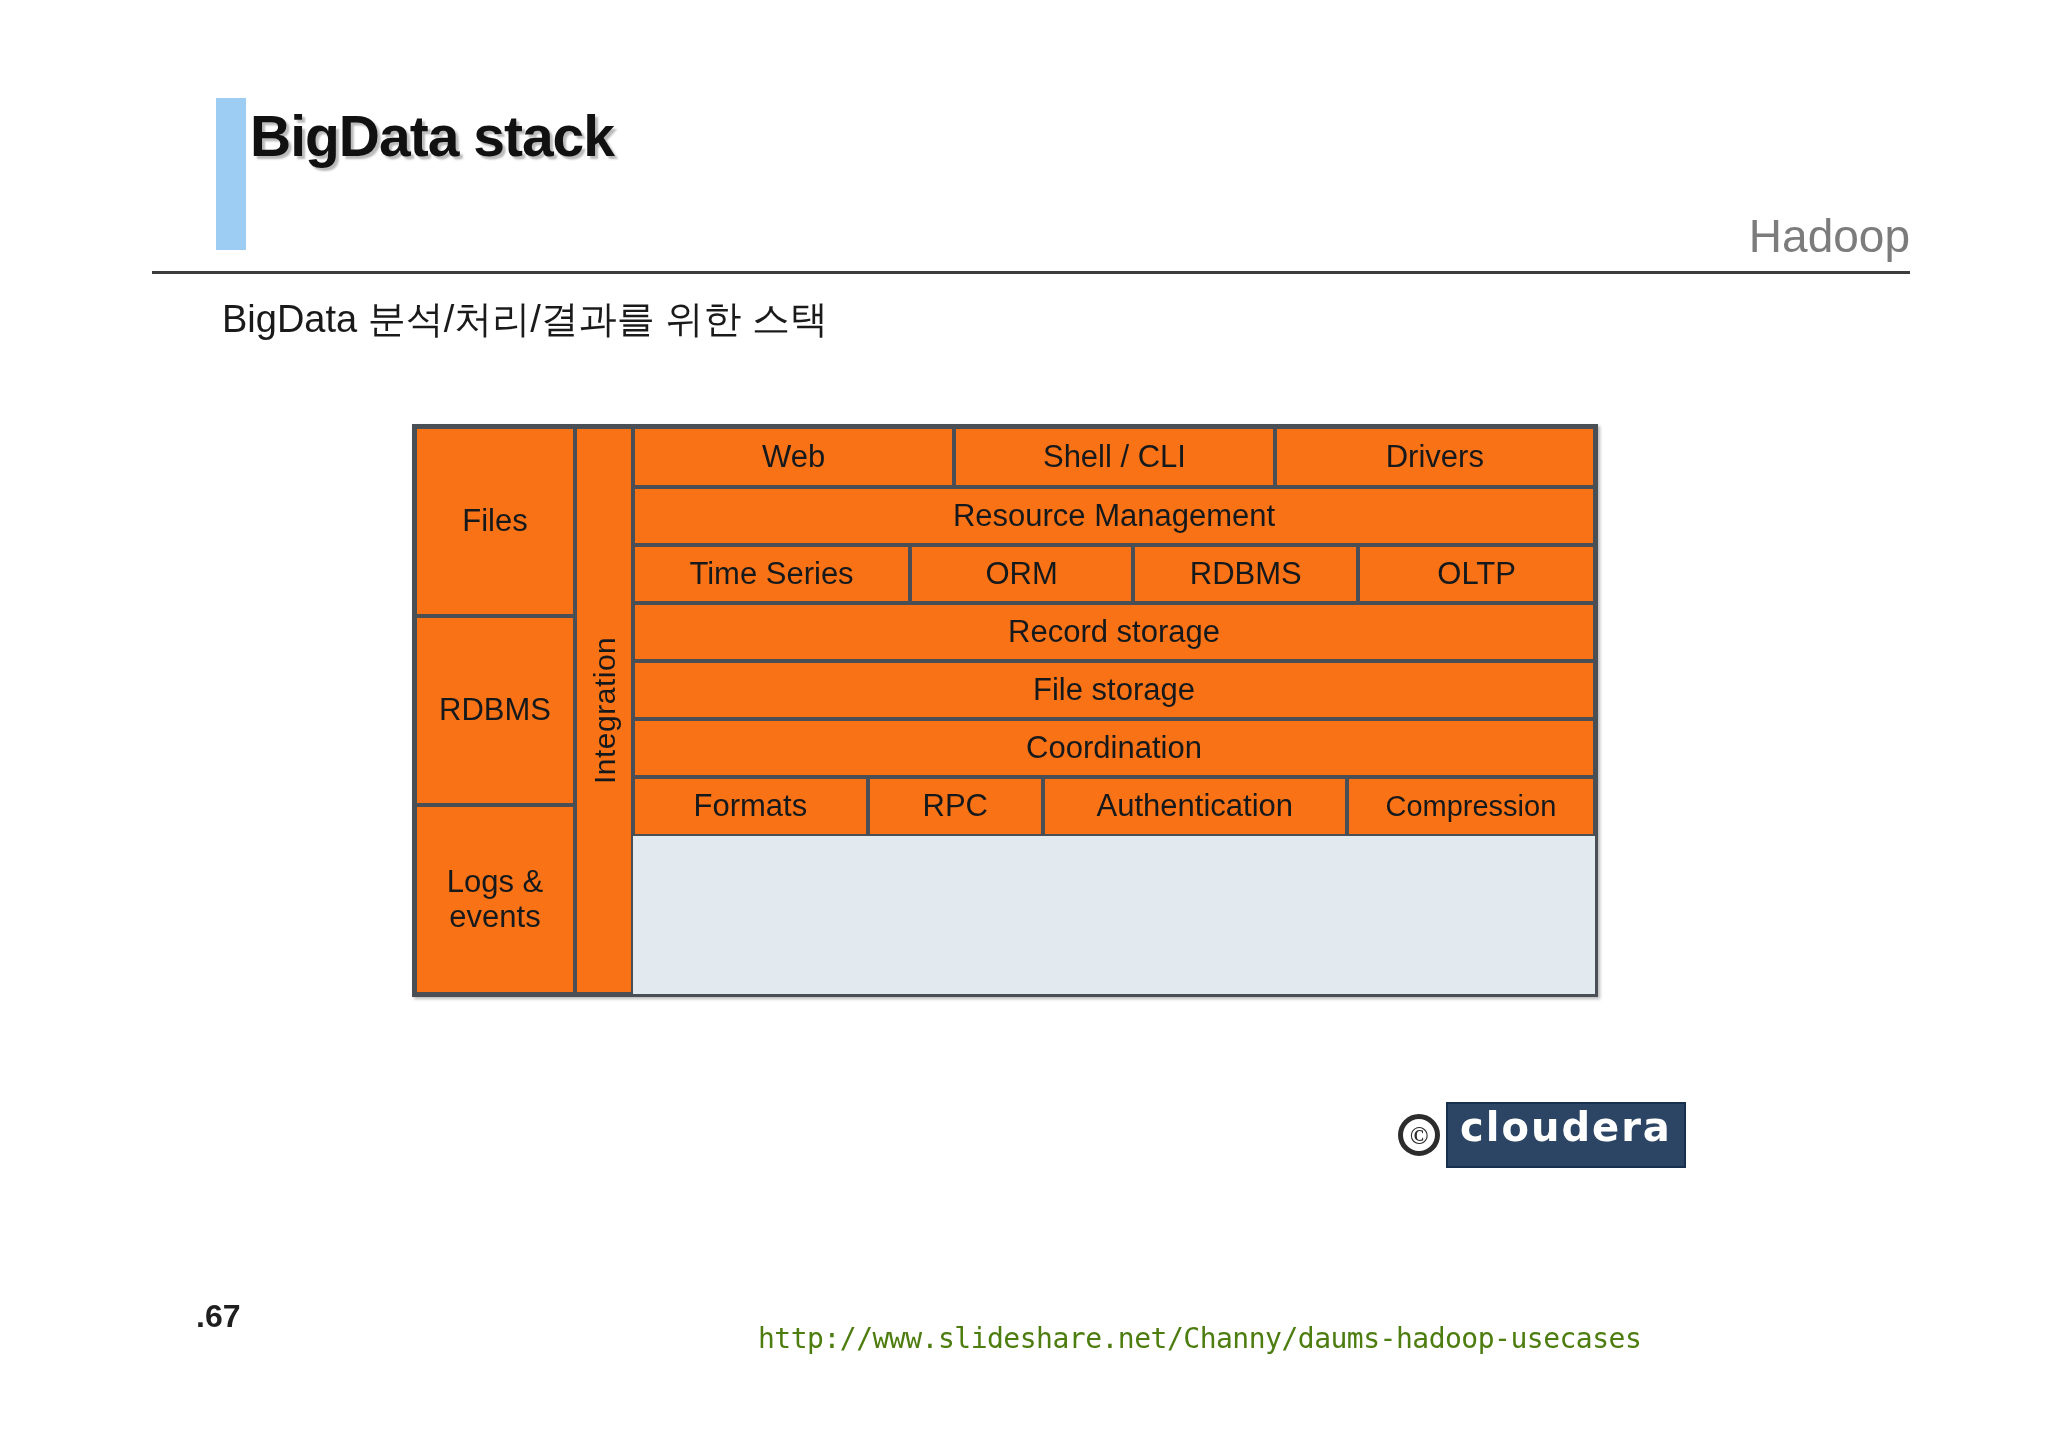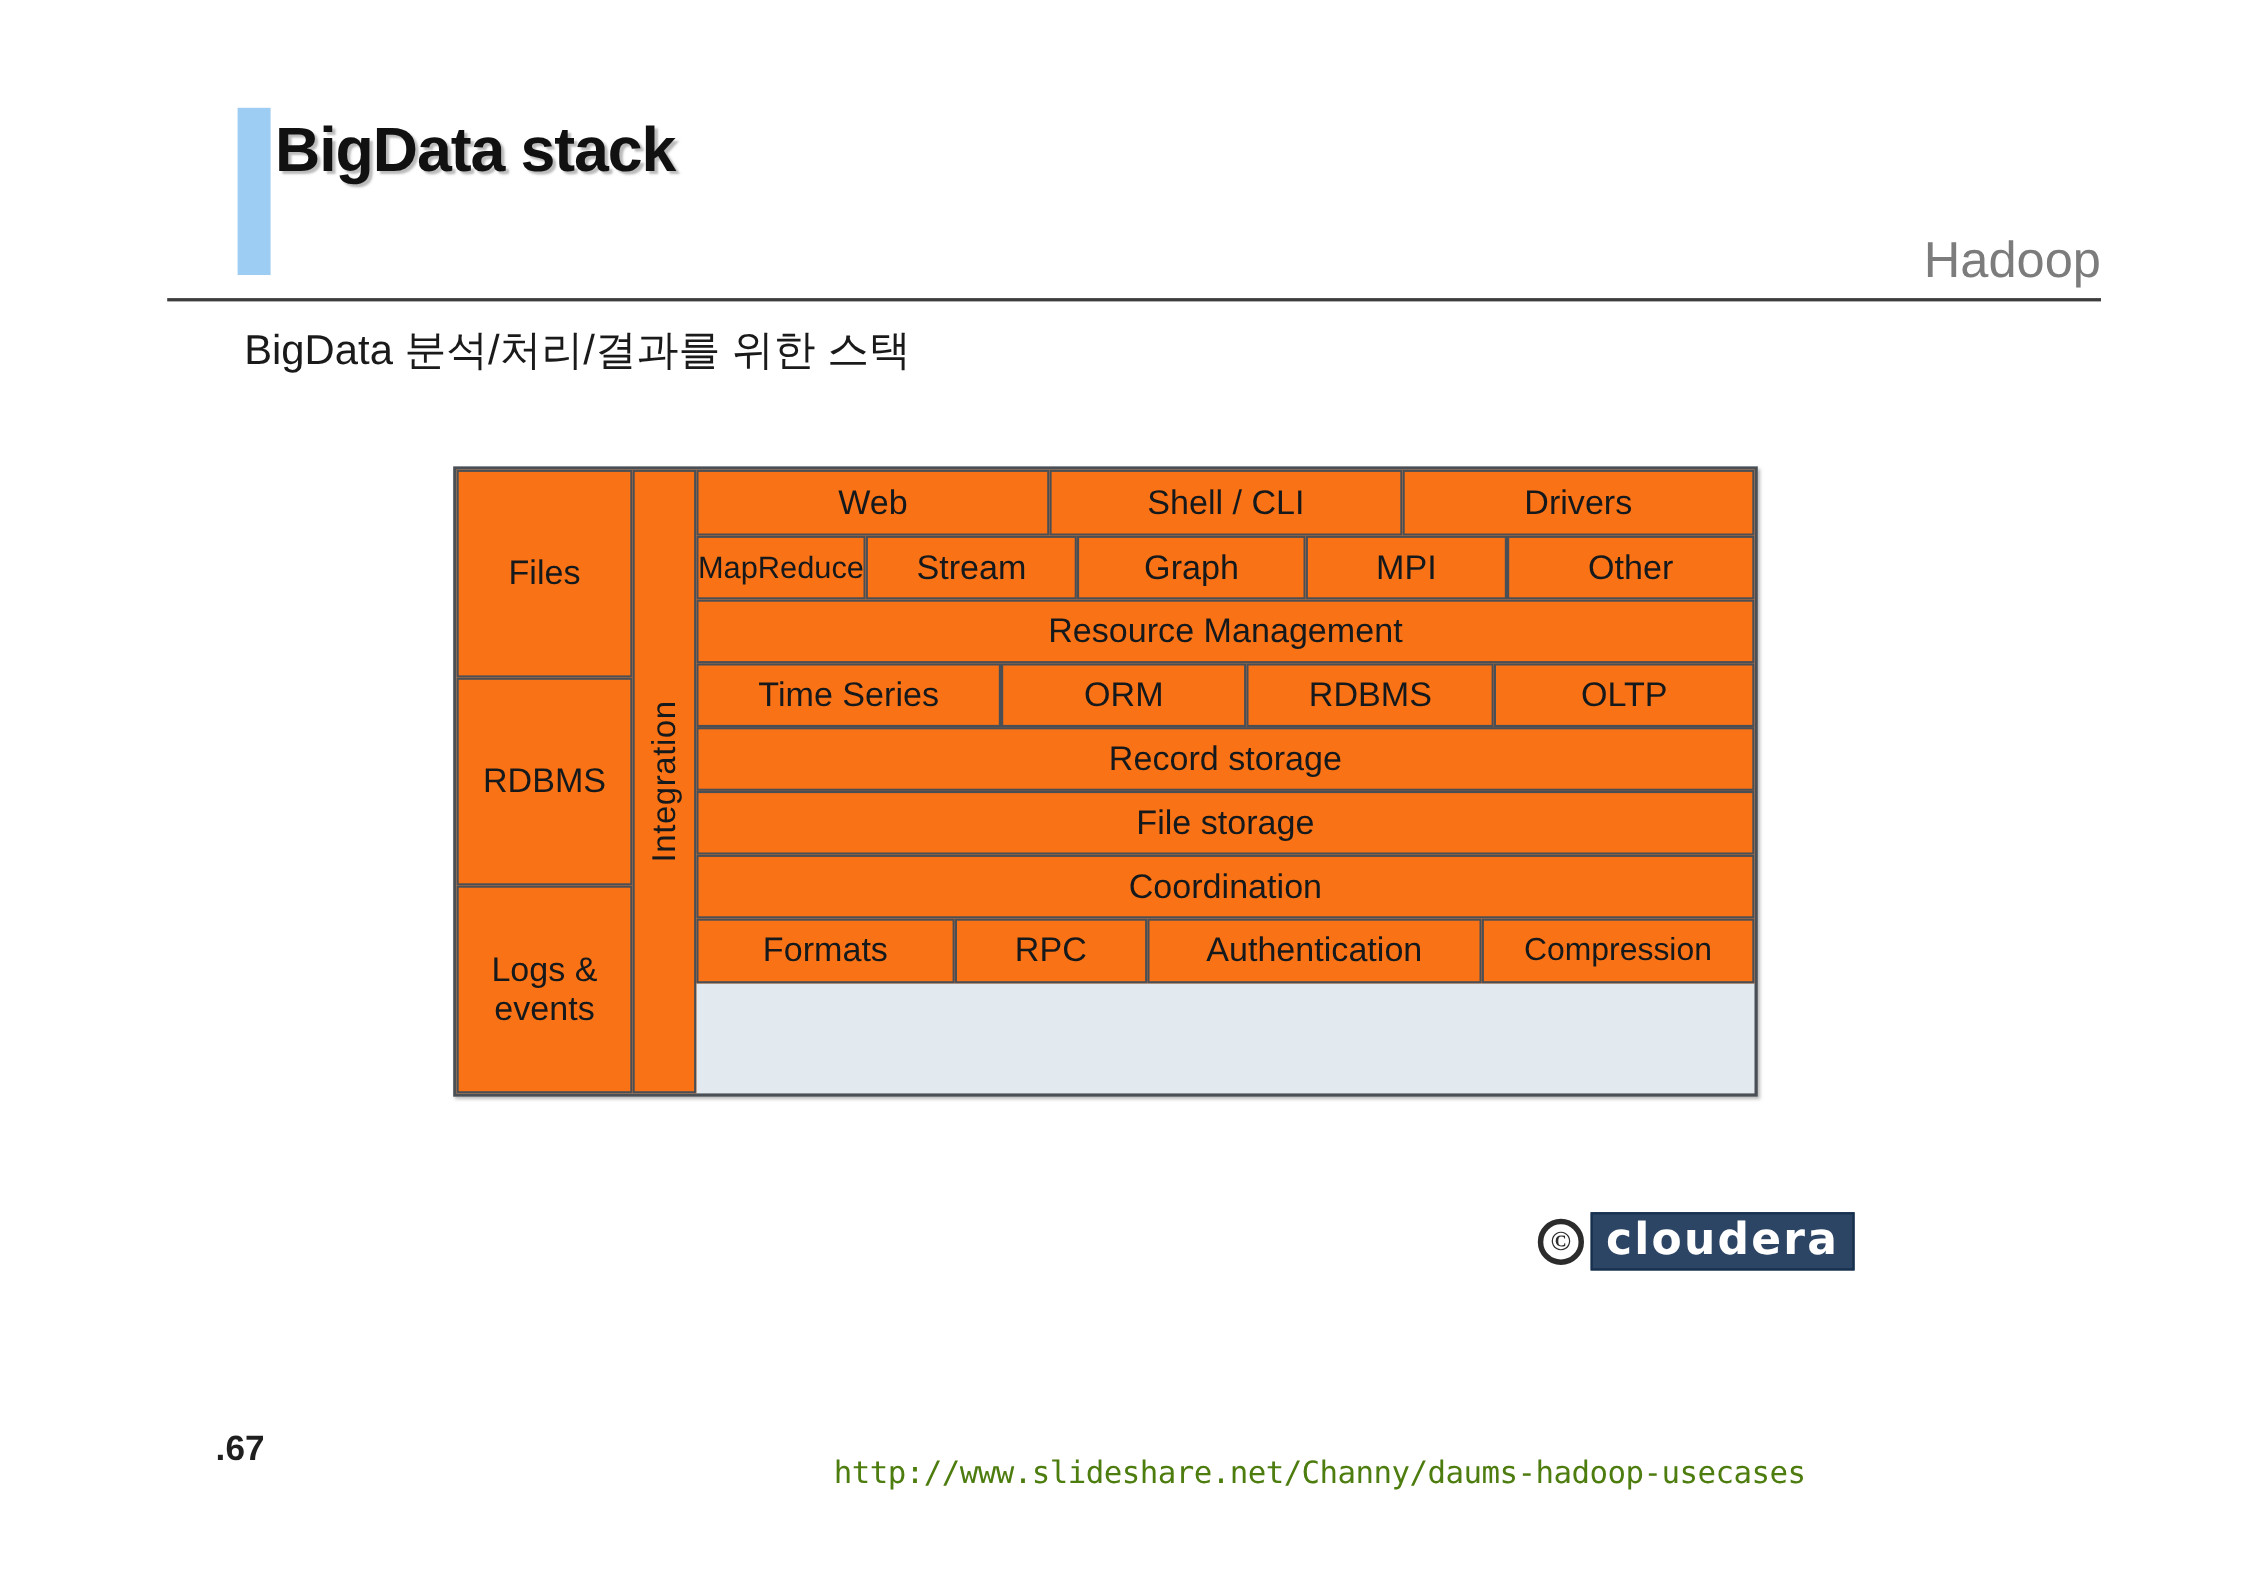--- a/index.html
+++ b/index.html
@@ -174,21 +174,21 @@
     font-family: "Liberation Serif", serif;
     line-height: 1;
   }
   #cloudera-wordmark {
     background: #2c4565;
     border: 2px solid #17304d;
     color: #ffffff;
     font-size: 40px;
     font-weight: bold;
     letter-spacing: 2px;
-    padding: 2px 12px 5px 12px;
+    padding: 2px 12px 18px 12px;
     line-height: 1.05;
     font-family: "DejaVu Sans", "Liberation Sans", sans-serif;
   }
 
   
   #page-number {
     position: absolute;
     left: 196px;
     top: 1300px;
     font-size: 32px;
@@ -234,27 +234,20 @@
 
   <div id="layers-column">
 
     <div class="stack-row r-access">
       <div class="stack-cell" style="width:33.4%">Web</div>
       <div class="stack-cell" style="width:33.3%">Shell / CLI</div>
       <div class="stack-cell" style="width:33.3%">Drivers</div>
     </div>
 
 
-    <div class="stack-row r-engines">
-      <div class="stack-cell" style="width:16.0%;font-size:28px">MapReduce</div>
-      <div class="stack-cell" style="width:20.0%">Stream</div>
-      <div class="stack-cell" style="width:21.6%">Graph</div>
-      <div class="stack-cell" style="width:19.0%">MPI</div>
-      <div class="stack-cell" style="width:23.4%">Other</div>
-    </div>
 
     <div class="stack-row r-full">
       <div class="stack-cell" style="width:100%">Resource Management</div>
     </div>
 
 
     <div class="stack-row r-dbs">
       <div class="stack-cell" style="width:28.8%">Time Series</div>
       <div class="stack-cell" style="width:23.2%">ORM</div>
       <div class="stack-cell" style="width:23.4%">RDBMS</div>

